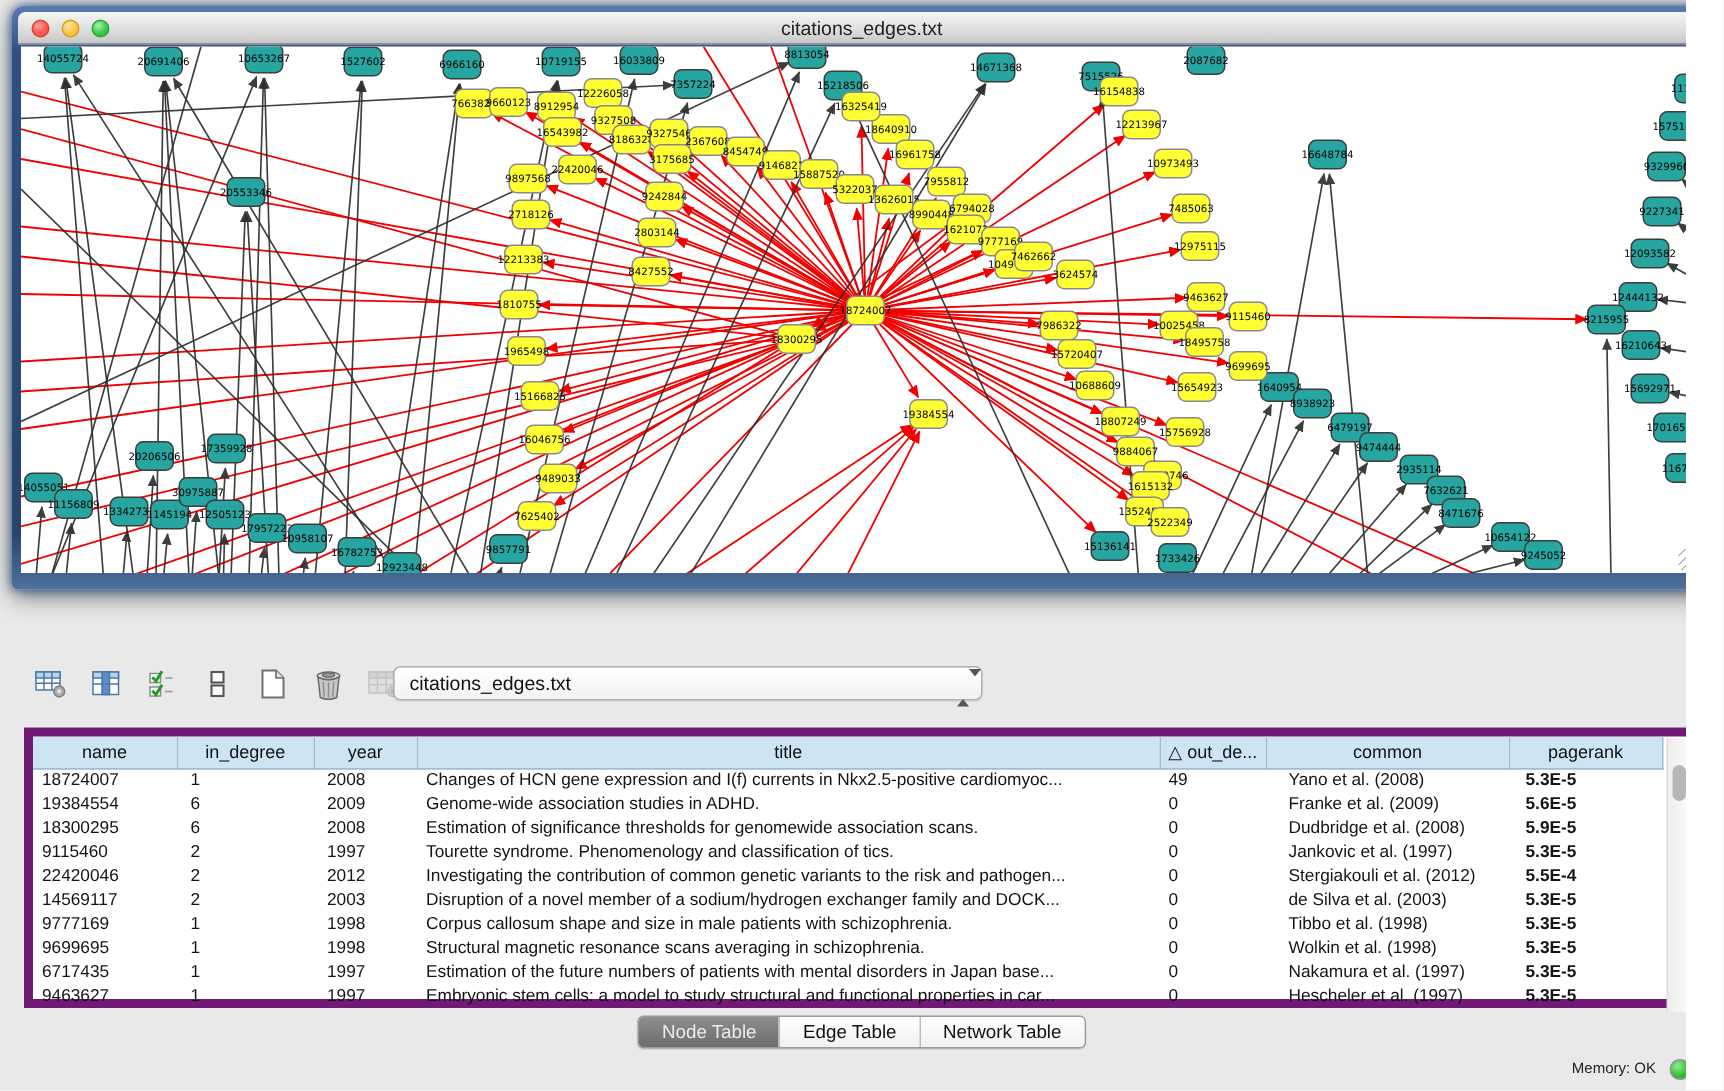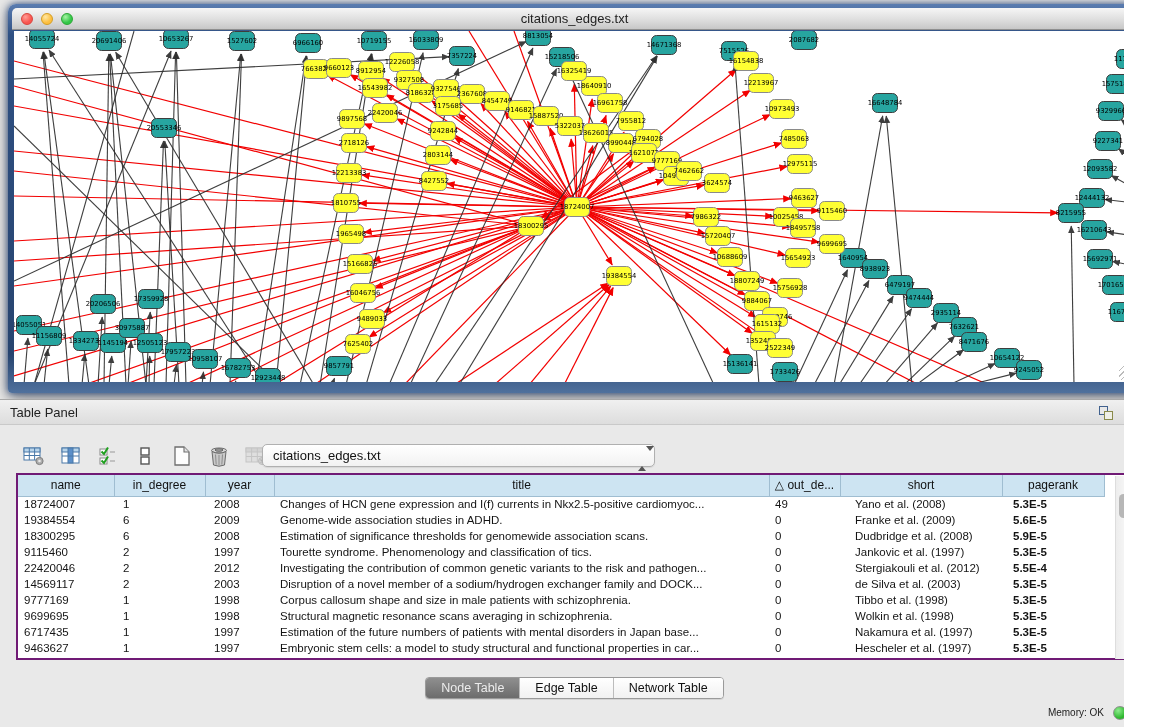--- a/index.html
+++ b/index.html
@@ -44,21 +44,21 @@
   .tbtn.disabled { opacity:.55; cursor:default; }
   .fx { font-family:"DejaVu Serif", serif; font-style:italic; font-weight:bold; font-size:14px; color:#111; }
   .fx small { font-size:10px; font-weight:bold; }
   .combo { position:absolute; left:262px; top:19px; width:393px; height:23px; background:linear-gradient(#ffffff,#f2f2f2);
            border:1px solid #b0b0b0; border-radius:5px; font-size:13px; color:#111; line-height:21px;
            padding-left:10px; cursor:pointer; box-shadow:0 1px 1px rgba(0,0,0,.08); }
   .combo .arrows { position:absolute; right:7px; top:3px; width:9px; }
   .combo .arrows .up    { width:0; height:0; border-left:4.5px solid transparent; border-right:4.5px solid transparent; border-bottom:5px solid #555; margin-bottom:3px; }
   .combo .arrows .down  { width:0; height:0; border-left:4.5px solid transparent; border-right:4.5px solid transparent; border-top:5px solid #555; }
 
-  .tablewrap { position:absolute; left:16px; top:48px; width:1117px; height:187px; background:#fff; border:2px solid #701a75; }
+  .tablewrap { position:absolute; left:16px; top:60px; width:1117px; height:187px; background:#fff; border:6px solid #701a75; }
   table.grid { border-collapse:collapse; table-layout:fixed; width:1086px; }
   table.grid th { height:21px; background:#cde4f2; border:1px solid #9fbdd1; border-top:none;
                   font-size:12px; font-weight:normal; color:#111; text-align:center; overflow:hidden; white-space:nowrap; }
   table.grid th:first-child { border-left:none; }
   table.grid tr.hrow { border-bottom:1px solid #777; }
   table.grid td { height:16px; font-size:11.5px; color:#141414; white-space:nowrap; overflow:hidden; padding:0 3px 0 6px; }
   table.grid td:nth-child(2), table.grid td:nth-child(3) { padding-left:9px; }
   table.grid td:nth-child(6) { padding-left:15px; }
   table.grid td:nth-child(7) { padding-left:11px;font-weight:bold; }
   col.c1{width:96px} col.c2{width:91px} col.c3{width:69px} col.c4{width:495px} col.c5{width:71px} col.c6{width:162px} col.c7{width:102px}
@@ -486,28 +486,20 @@
           <text x="818" y="215.4" class="nlabel">9699695</text>
           <rect x="312.5" y="325.5" width="25" height="19" rx="5" fill="#27a5a0" stroke="#3d3d3d"></rect>
           <text x="325" y="337.4" class="nlabel">9857791</text>
           <rect x="547.5" y="30.5" width="25" height="19" rx="5" fill="#ffff33" stroke="#8a8a8a"></rect>
           <text x="560" y="42.4" class="nlabel">16325419</text>
         </svg>
       <div class="grip"></div>
     </div>
   </div>
 
-  <div class="theader">
-    <span class="ptitle">Table Panel</span>
-    <span class="float-ic">
-        <span class="sq1"></span>
-        <span class="sq2"></span>
-      </span>
-    <span class="close-ic">✕</span>
-  </div>
 
   <div class="pbody">
     <div class="toolbar">
       <span class="tbtn">
         <svg class="icon-svg" width="22" height="20">
             <rect x="1" y="2" width="16" height="12" fill="#fff" stroke="#4a79a8"></rect>
             <rect x="1" y="2" width="16" height="4" fill="#b8d4ea" stroke="#4a79a8"></rect>
             <line x1="6.3" y1="2" x2="6.3" y2="14" stroke="#4a79a8"></line>
             <line x1="11.6" y1="2" x2="11.6" y2="14" stroke="#4a79a8"></line>
             <line x1="1" y1="9.5" x2="17" y2="9.5" stroke="#4a79a8"></line>
@@ -588,21 +580,21 @@
             <col class="c6">
             <col class="c7">
           </colgroup>
         <thead>
             <tr class="hrow" id="thr">
               <th>name</th>
               <th>in_degree</th>
               <th>year</th>
               <th>title</th>
               <th>△ out_de...</th>
-              <th>short</th>
+              <th>common</th>
               <th>pagerank</th>
             </tr>
           </thead>
         <tbody id="tbodyrows">
             <tr>
               <td>18724007</td>
               <td>1</td>
               <td>2008</td>
               <td>Changes of HCN gene expression and I(f) currents in Nkx2.5-positive cardiomyoc...</td>
               <td>49</td>

